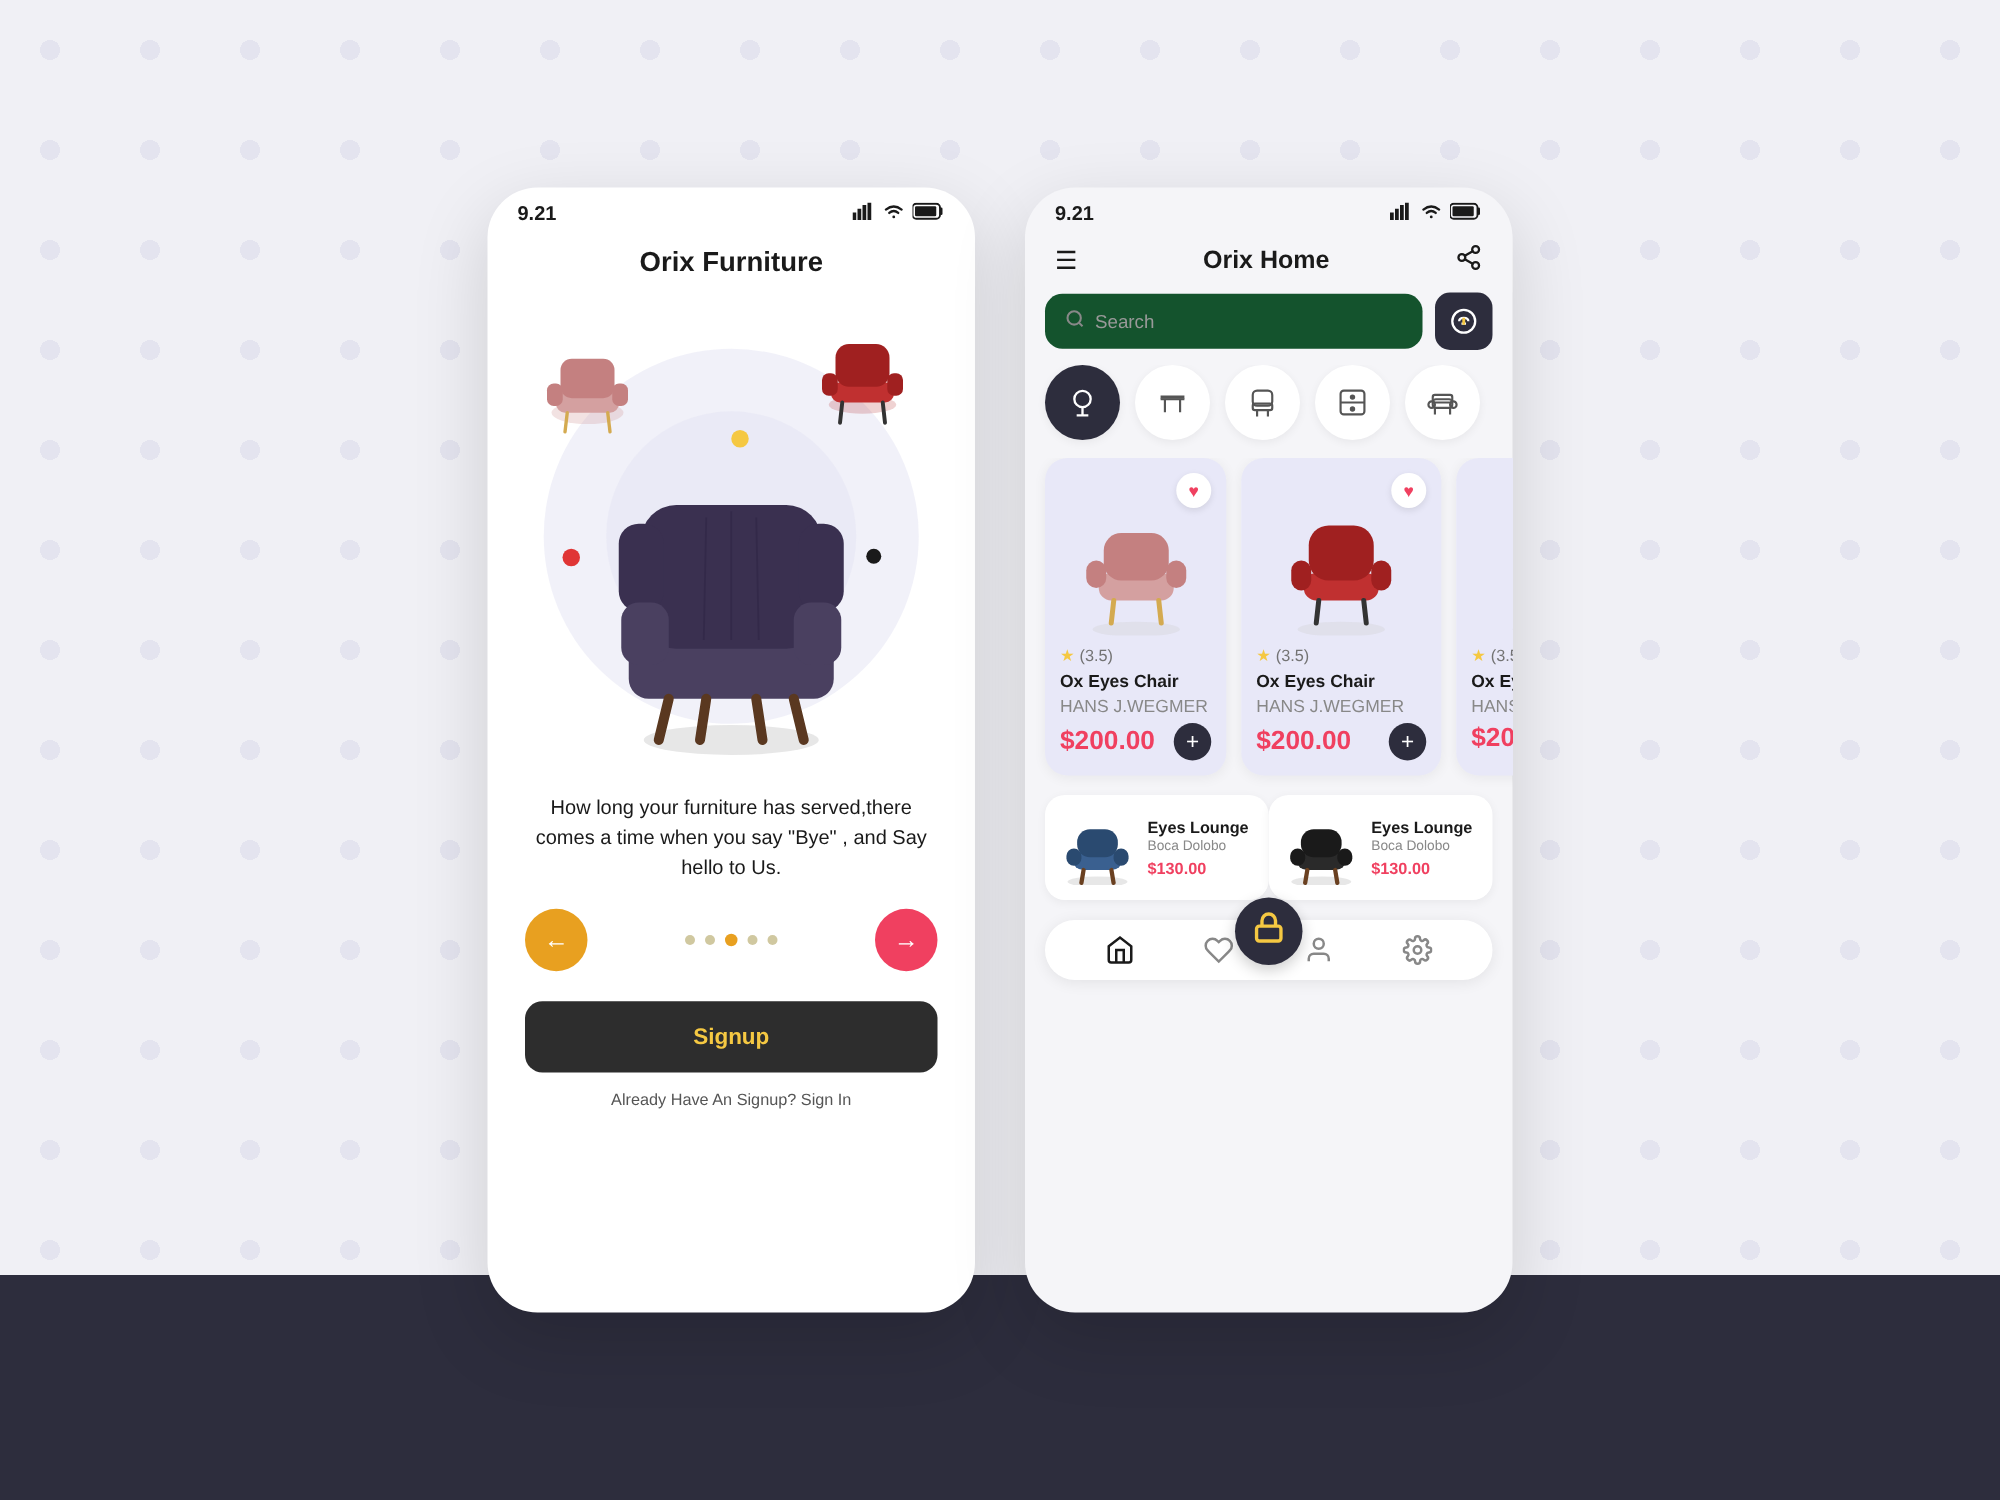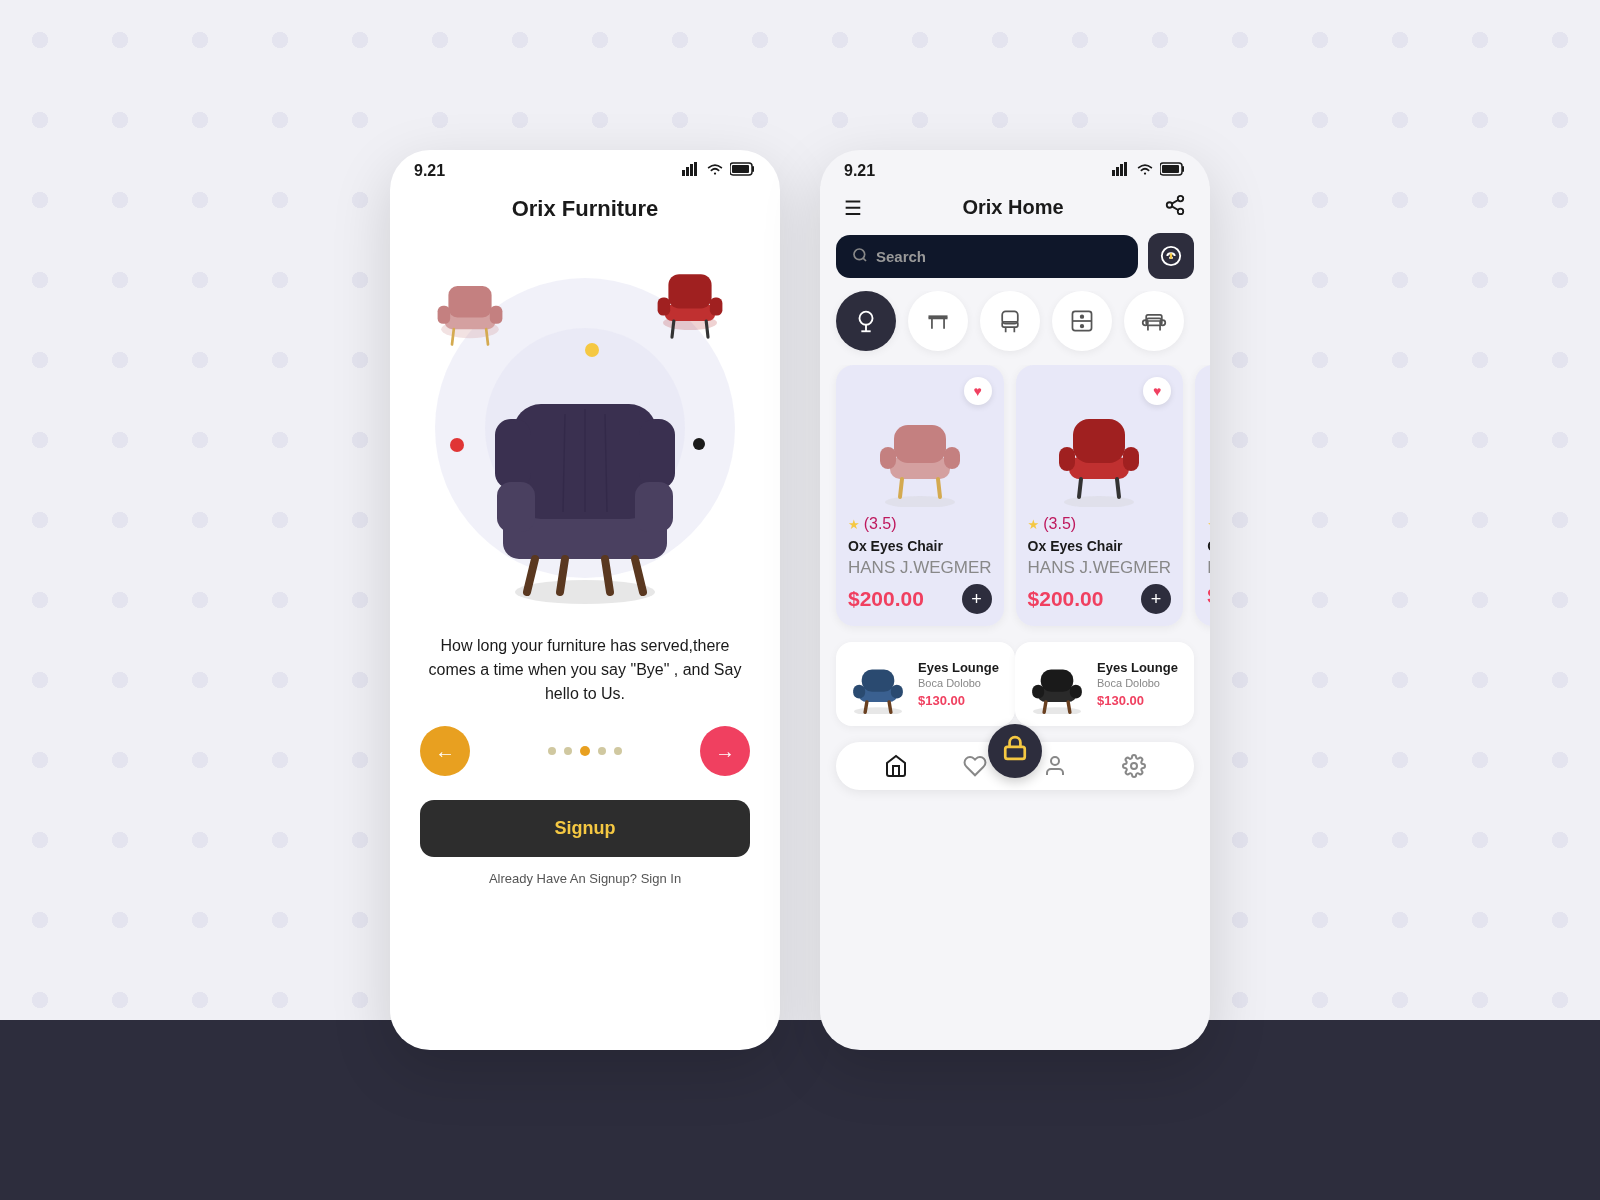--- a/index.html
+++ b/index.html
@@ -307,27 +307,26 @@
 
     .search-row {
       display: flex;
       gap: 10px;
       padding: 0 16px 12px;
       align-items: center;
     }
 
     .search-bar {
       flex: 1;
-      background: #0f172a;
+      background: #14532d;
       border-radius: 14px;
       padding: 12px 16px;
       display: flex;
       align-items: center;
       gap: 8px;
-      font-weight: bold;
     }
 
     .search-icon-inner {
       color: #888;
       font-size: 15px;
     }
 
     .search-placeholder {
       color: #999;
       font-size: 15px;
@@ -428,32 +427,32 @@
     }
 
     .product-rating {
       display: flex;
       align-items: center;
       gap: 4px;
       margin-bottom: 4px;
     }
 
     .star-icon { color: #f5c842; font-size: 13px; }
-    .rating-text { font-size: 16px; color: #be185d; }
+    .rating-text { font-size: 13px; color: #737373; }
 
     .product-name {
       font-size: 14px;
       font-weight: 600;
       color: #1a1a1a;
       line-height: 1.3;
       margin-bottom: 3px;
     }
 
     .product-brand {
-      font-size: 17px;
+      font-size: 14px;
       color: #888;
       margin-bottom: 6px;
     }
 
     .product-footer {
       display: flex;
       align-items: center;
       justify-content: space-between;
     }
 

